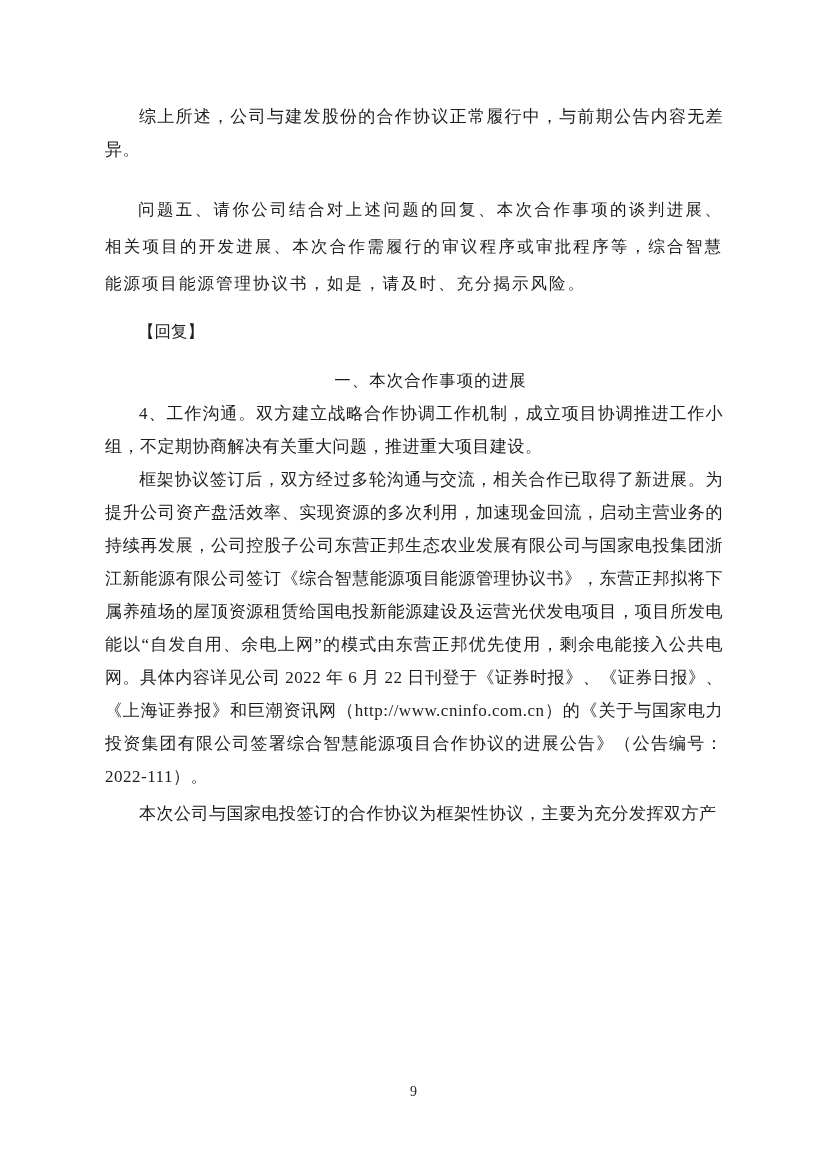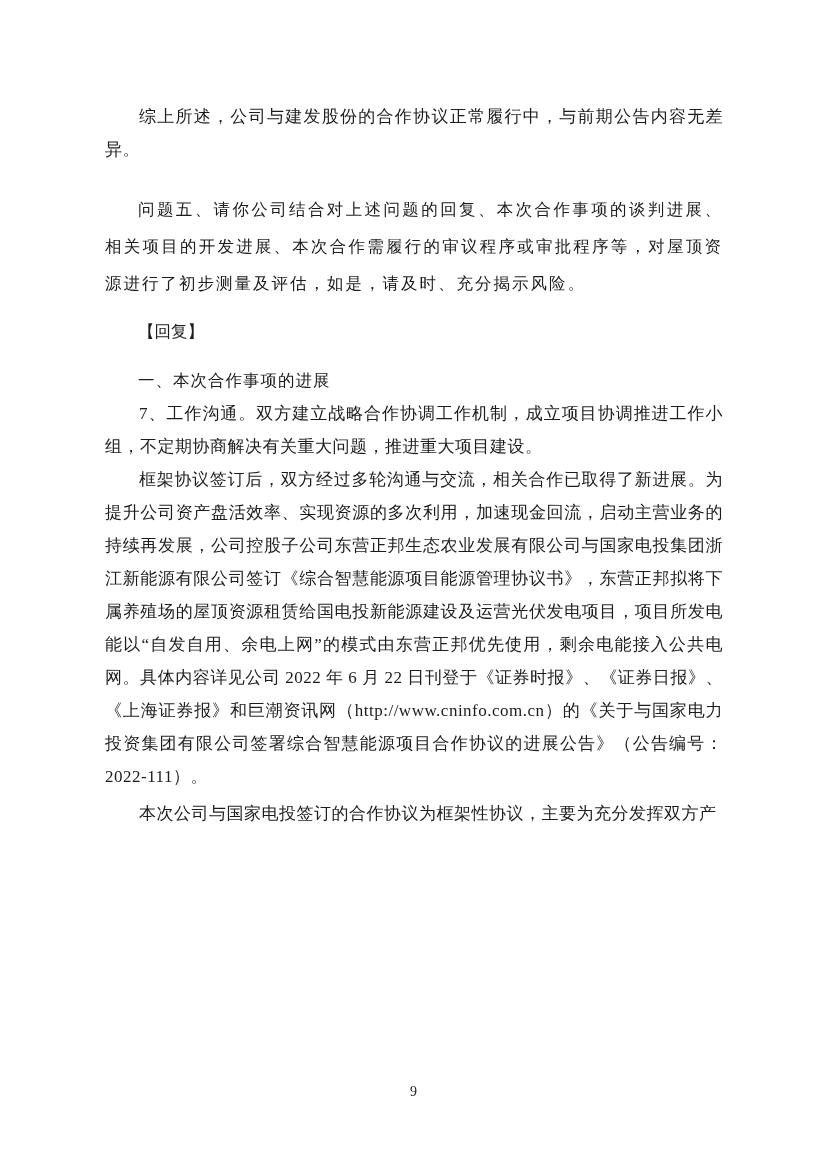--- a/index.html
+++ b/index.html
@@ -54,21 +54,21 @@
     font-size: 16.5px !important;
   }
   .para-heading {
     line-height: 33px;
     text-indent: 2em;
     font-weight: bold;
     letter-spacing: 1px;
     font-family: "Liberation Sans", "DejaVu Sans", sans-serif;
     font-size: 16.5px !important;
   }
-  .heading-1 { margin-top: 16px !important; }
+  .heading-1 { margin-top: 16px !important; text-align: center; }
   .para-first-after-heading { margin-top: 5px !important; }
   .heading-2 { margin-top: 28px !important; }
   .para-last { margin-top: 4px !important; }
   .footer-pagenum {
     position: absolute;
     left: 0;
     right: 0;
     top: 1080px;
     text-align: center;
     font-size: 14px;
@@ -77,28 +77,28 @@
   }
 </style>
 </head>
 <body>
 
 <div class="page">
   <div class="content">
 
     <p class="para-body">综上所述，公司与建发股份的合作协议正常履行中，与前期公告内容无差异。</p>
 
-    <p class="para-question">问题五、请你公司结合对上述问题的回复、本次合作事项的谈判进展、相关项目的开发进展、本次合作需履行的审议程序或审批程序等，对屋顶资源进行了初步测量及评估，如是，请及时、充分揭示风险。</p>
+    <p class="para-question">问题五、请你公司结合对上述问题的回复、本次合作事项的谈判进展、相关项目的开发进展、本次合作需履行的审议程序或审批程序等，综合智慧能源项目能源管理协议书，如是，请及时、充分揭示风险。</p>
 
     <p class="para-reply">【回复】</p>
 
     <h2 class="para-heading heading-1">一、本次合作事项的进展</h2>
 
 
-    <p class="para-body">7、工作沟通。双方建立战略合作协调工作机制，成立项目协调推进工作小组，不定期协商解决有关重大问题，推进重大项目建设。</p>
+    <p class="para-body">4、工作沟通。双方建立战略合作协调工作机制，成立项目协调推进工作小组，不定期协商解决有关重大问题，推进重大项目建设。</p>
 
 
     <p class="para-body">框架协议签订后，双方经过多轮沟通与交流，相关合作已取得了新进展。为提升公司资产盘活效率、实现资源的多次利用，加速现金回流，启动主营业务的持续再发展，公司控股子公司东营正邦生态农业发展有限公司与国家电投集团浙江新能源有限公司签订《综合智慧能源项目能源管理协议书》，东营正邦拟将下属养殖场的屋顶资源租赁给国电投新能源建设及运营光伏发电项目，项目所发电能以“自发自用、余电上网”的模式由东营正邦优先使用，剩余电能接入公共电网。具体内容详见公司 2022 年 6 月 22 日刊登于《证券时报》、《证券日报》、《上海证券报》和巨潮资讯网（http://www.cninfo.com.cn）的《关于与国家电力投资集团有限公司签署综合智慧能源项目合作协议的进展公告》（公告编号：2022-111）。</p>
 
 
     <p class="para-body para-last">本次公司与国家电投签订的合作协议为框架性协议，主要为充分发挥双方产</p>
 
   </div>
 
   <div class="footer-pagenum">9</div>

